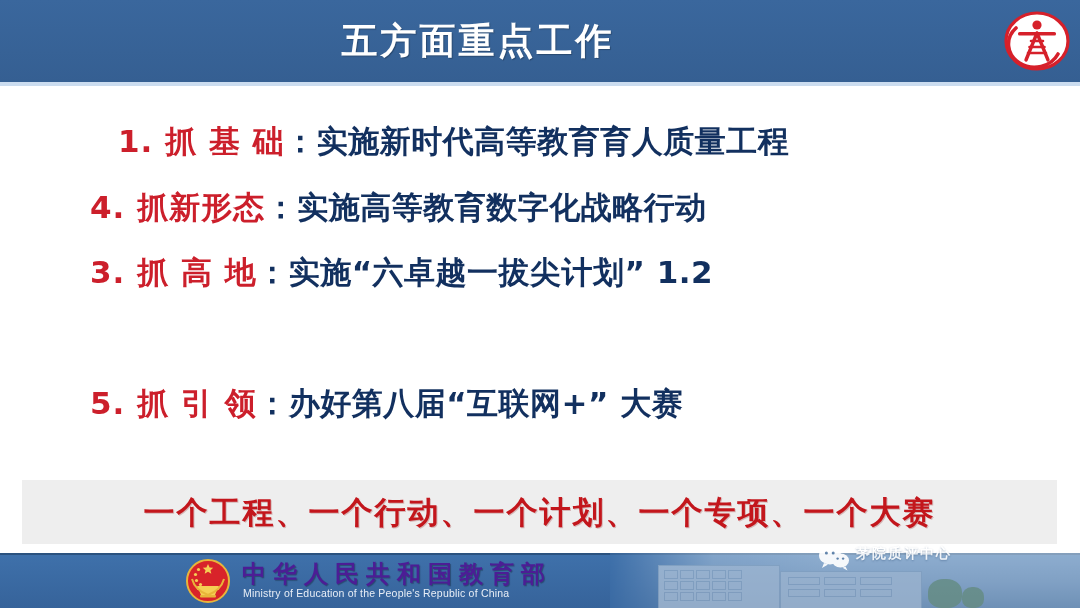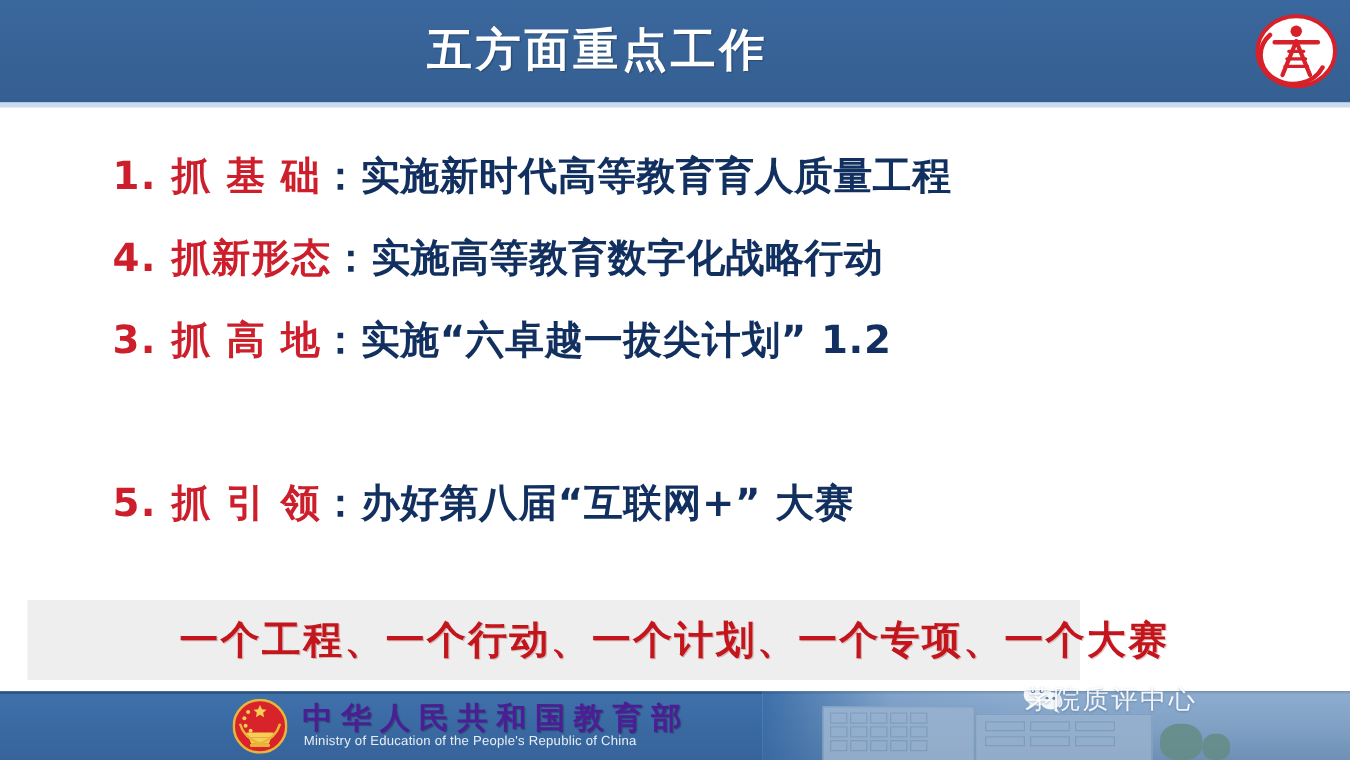--- a/index.html
+++ b/index.html
@@ -62,21 +62,21 @@
   .bullet-line {
     position: absolute;
     left: 90px;
     height: 46px;
     line-height: 46px;
     white-space: nowrap;
     font-size: 31px;
     font-weight: bold;
     font-family: "DejaVu Sans", "Liberation Sans", sans-serif;
   }
-  .bullet-line.l1 { top: 28px; }
+  .bullet-line.l1 { top: 28px; margin-left: 28px; }
   .bullet-line.l2 { top: 94px; }
   .bullet-line.l3 { top: 159px; }
   .bullet-line.l4 { top: 224px; }
   .bullet-line.l5 { top: 290px; }
 
   .lead {
     color: #cc1f2b;
     letter-spacing: 1px;
   }
   .colon {
@@ -86,21 +86,21 @@
   .body-text {
     color: #12305f;
     letter-spacing: 0.5px;
   }
 
   
   .summary-band {
     position: absolute;
     left: 22px;
     top: 480px;
-    width: 842px;
+    width: 1035px;
     height: 64px;
     background: #eeeeee;
   }
   .summary-text {
     position: absolute;
     left: 0; top: 0;
     width: 1035px;
     height: 64px;
     line-height: 64px;
     text-align: center;
@@ -167,27 +167,28 @@
   .footer-en {
     position: absolute;
     left: 243px; top: 587px;
     color: #e8eef6;
     font-size: 10.5px;
     letter-spacing: 0.2px;
     font-family: "Liberation Sans", sans-serif;
   }
   .watermark {
     position: absolute;
-    left: 820px; top: 545px;
+    left: 856px; top: 545px;
     color: #ffffff;
-    font-size: 21px;
+    font-size: 14px;
     letter-spacing: 2px;
     opacity: 0.88;
     font-family: "DejaVu Sans", "Liberation Sans", sans-serif;
     text-shadow: 0 1px 2px rgba(40,70,110,0.45);
+    font-weight: bold;
   }
   .wechat-icon {
     position: absolute;
     left: 818px; top: 545px;
     width: 32px; height: 26px;
     opacity: 0.92;
   }
 </style>
 </head>
 <body>

